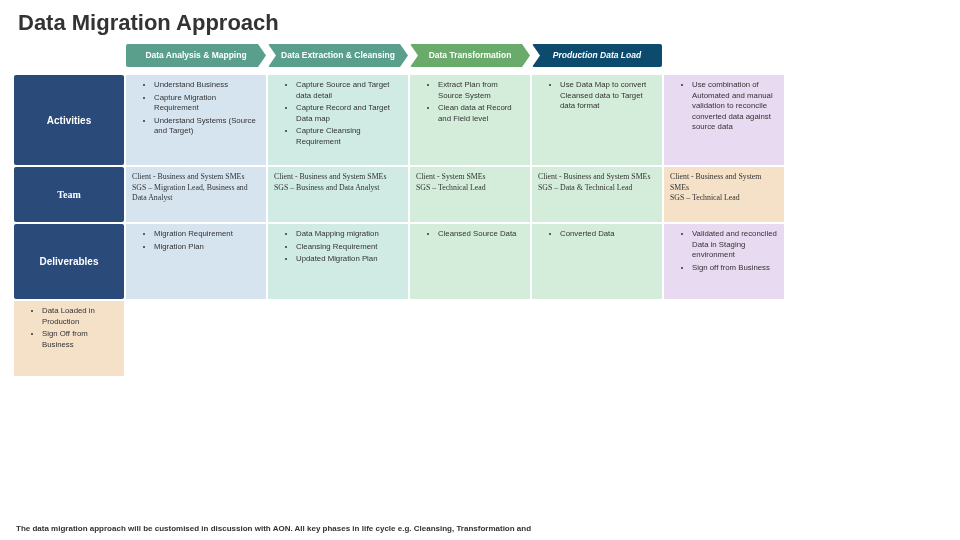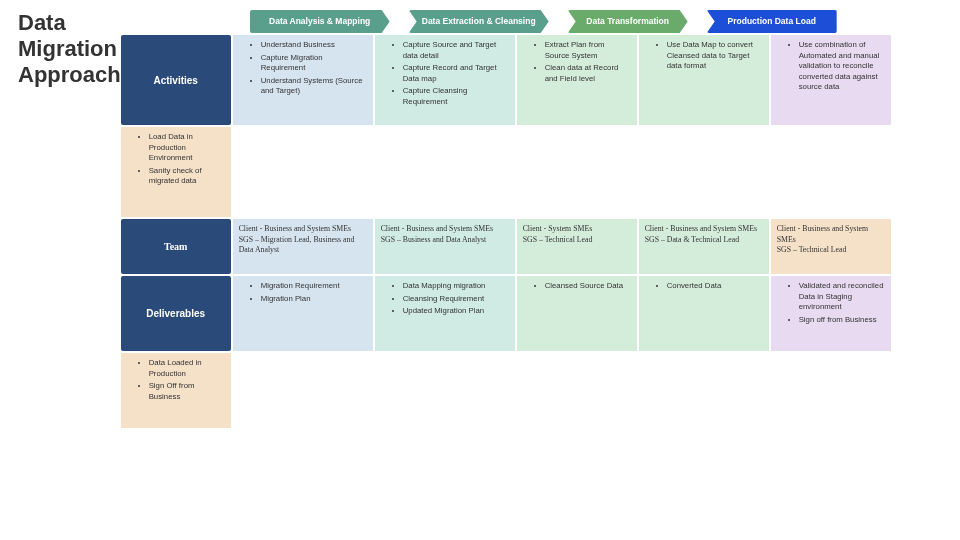--- a/index.html
+++ b/index.html
@@ -8,59 +8,59 @@
       background: #ffffff;
       width: 960px;
       height: 540px;
       overflow: hidden;
       font-size: 9px;
     }
     .page {
       width: 960px;
       height: 540px;
       display: flex;
-      flex-direction: row;
+      flex-direction: column;
       padding: 10px 14px 6px 14px;
     }
     .page-title {
       font-size: 22px;
       font-weight: bold;
       color: #333;
       margin-bottom: 8px;
       padding-left: 4px;
     }
     .table-wrapper {
       flex: 1;
       display: flex;
       flex-direction: column;
     }
     
     .header-row {
       display: grid;
       grid-template-columns: 110px 140px 140px 120px 130px 120px;
-      gap: 19px;
-      margin-bottom: 2px;
+      gap: 2px;
+      margin-bottom: 8px;
     }
     .header-cell {
       padding: 6px 6px;
       font-size: 8.5px;
       font-weight: bold;
       color: white;
       text-align: center;
       border-radius: 2px;
       line-height: 1.3;
       display: flex;
       align-items: center;
       justify-content: center;
     }
     .header-cell.empty { background: transparent; }
     .header-cell.teal { background: #5a9f8c; }
     .header-cell.green { background: #6aaa6a; }
     .header-cell.dark-green { background: #4a8a6a; }
-    .header-cell.orange { background: #1d4ed8; }
+    .header-cell.orange { background: #0c4a6e; font-style: italic; }
 
     
     .arrow-header {
       position: relative;
       clip-path: polygon(0 0, calc(100% - 8px) 0, 100% 50%, calc(100% - 8px) 100%, 0 100%, 8px 50%);
       text-align: center;
       display: flex;
       align-items: center;
       justify-content: center;
     }
@@ -183,26 +183,20 @@
         <div class="cell light-green">
           <ul>
             <li class="bullet">Use Data Map to convert Cleansed data to Target data format</li>
           </ul>
         </div>
         <div class="cell light-purple">
           <ul>
             <li class="bullet">Use combination of Automated and manual validation to reconcile converted data against source data</li>
           </ul>
         </div>
-        <div class="cell light-orange">
-          <ul>
-            <li class="bullet">Load Data in Production Environment</li>
-            <li class="bullet">Sanity check of migrated data</li>
-          </ul>
-        </div>
       </div>
 
       <div class="data-row row-team">
         <div class="row-label">Team</div>
         <div class="cell light-blue">Client - Business and System SMEs<br>SGS – Migration Lead, Business and Data Analyst</div>
         <div class="cell light-teal">Client - Business and System SMEs<br>SGS – Business and Data Analyst</div>
         <div class="cell light-green">Client - System SMEs<br>SGS – Technical Lead</div>
         <div class="cell light-green">Client - Business and System SMEs<br>SGS – Data &amp; Technical Lead</div>
         <div class="cell light-orange">Client - Business and System SMEs<br>SGS – Technical Lead</div>
       </div>

